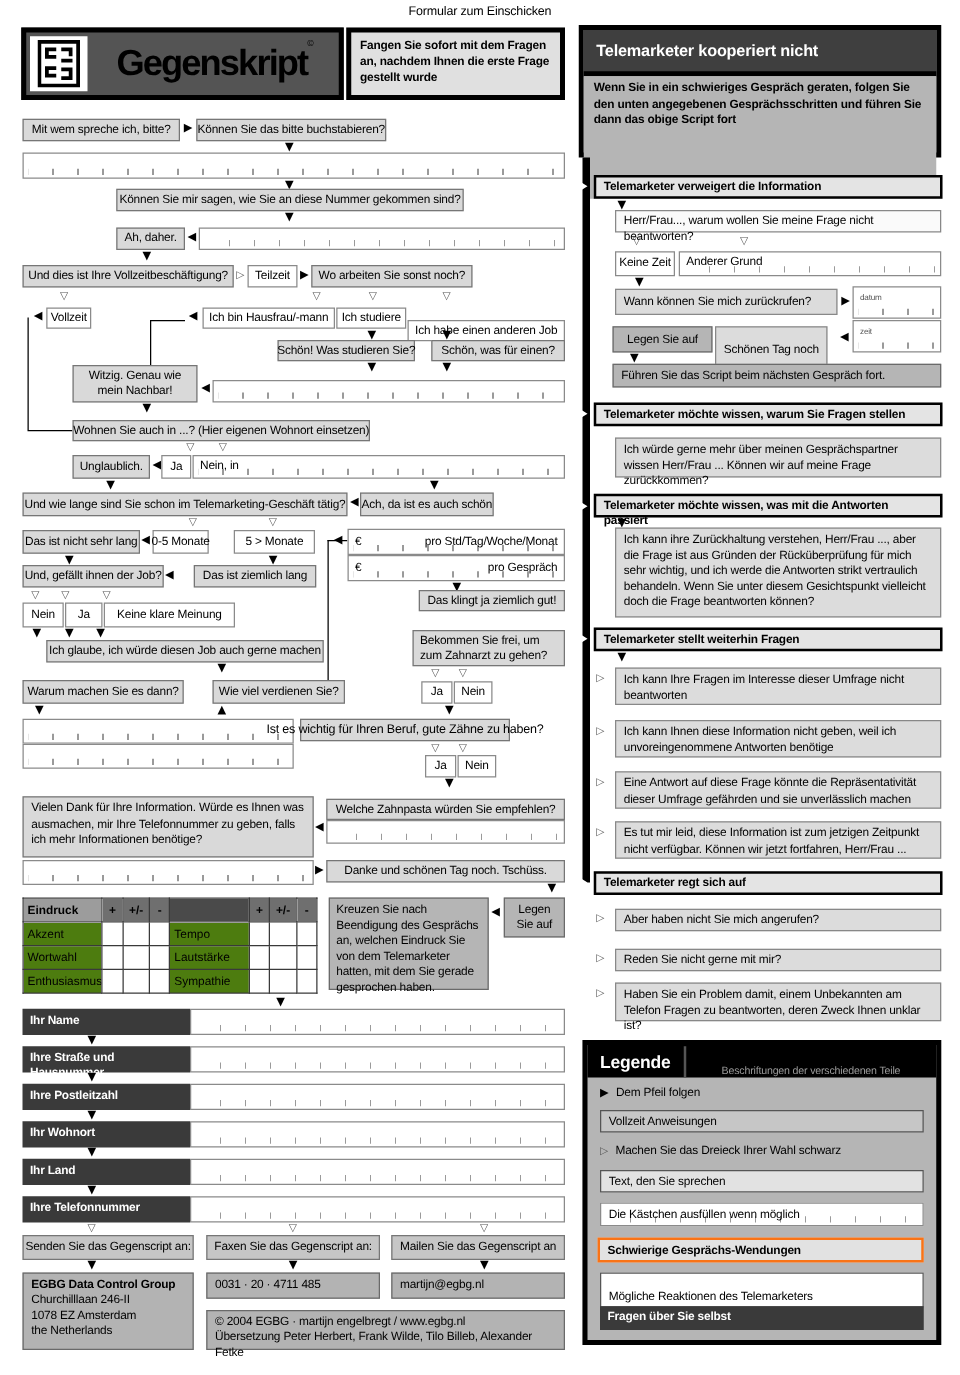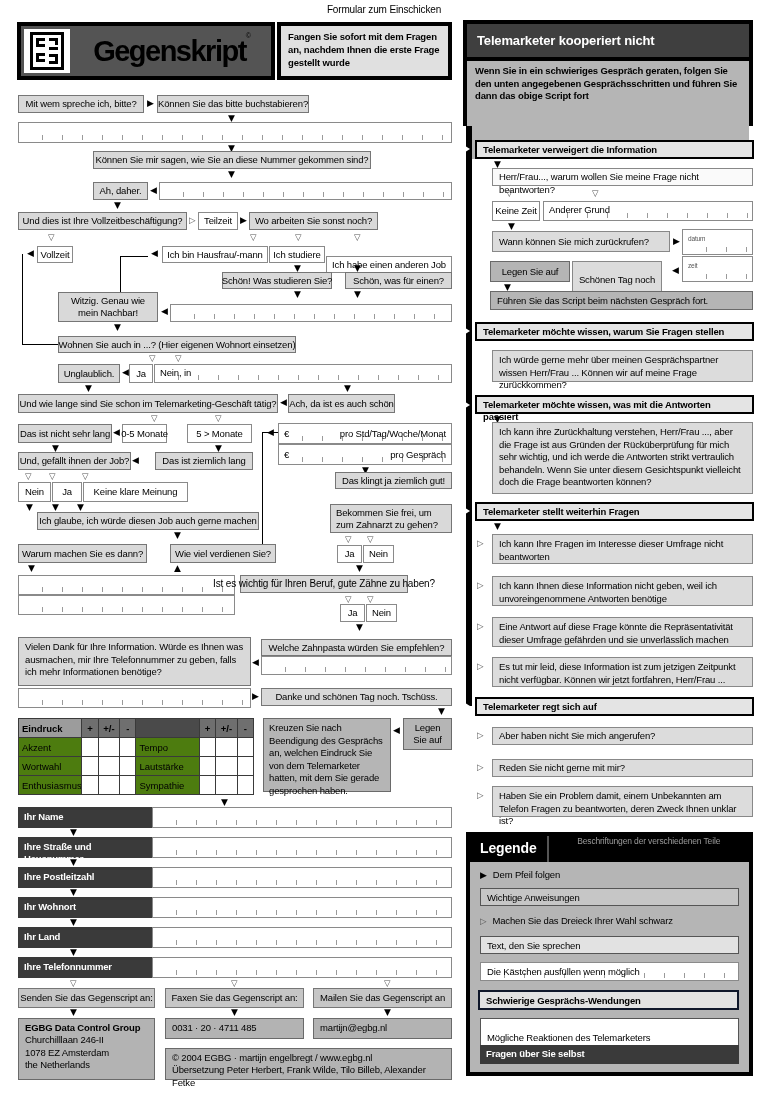--- a/index.html
+++ b/index.html
@@ -334,31 +334,31 @@
 
 <div class="b hd" style="left:475px;top:697px;width:279px;height:19px">Telemarketer regt sich auf</div>
 <span class="op" style="left:477px;top:731px">▷</span>
 <div class="b it" style="left:492px;top:727px;width:261px;height:18px;padding:2px 6px">Aber haben nicht Sie mich angerufen?</div>
 <span class="op" style="left:477px;top:763px">▷</span>
 <div class="b it" style="left:492px;top:759px;width:261px;height:18px;padding:2px 6px">Reden Sie nicht gerne mit mir?</div>
 <span class="op" style="left:477px;top:791px">▷</span>
 <div class="b it" style="left:492px;top:786px;width:261px;height:31px">Haben Sie ein Problem damit, einem Unbekannten am Telefon Fragen zu beantworten, deren Zweck Ihnen unklar ist?</div>
 
 <div class="b" style="left:466px;top:832px;width:287px;height:244px;border:4px solid #000;background:#b5b5b5">
-  <div style="background:#000;height:26px;display:flex;align-items:flex-start">
+  <div style="background:#000;height:26px;display:flex;align-items:flex-end">
     <div style="color:#fff;font-weight:bold;font-size:14px;padding:4px 10px;border-right:2px solid #555">Legende</div>
     <div style="flex:1;color:#9b9b9b;font-size:8.5px;display:flex;align-items:center;justify-content:center">Beschriftungen der verschiedenen Teile</div>
   </div>
 </div>
 <div class="b flex" style="left:480px;top:869px;width:259px;height:12px">
   <span class="ar" style="position:static;margin-right:6px">▶</span>
   <span>Dem Pfeil folgen</span>
 </div>
-<div class="b" style="left:480px;top:888px;width:259px;height:18px;background:#c6c6c6;border:1px solid #555;padding:3px 6px">Wichtige Anweisungen</div>
+<div class="b" style="left:480px;top:888px;width:259px;height:18px;background:#c6c6c6;border:1px solid #555;padding:3px 6px">Vollzeit Anweisungen</div>
 <div class="b flex" style="left:480px;top:915px;width:259px;height:12px">
   <span class="op" style="position:static;margin-right:6px">▷</span>
   <span>Machen Sie das Dreieck Ihrer Wahl schwarz</span>
 </div>
 <div class="b" style="left:480px;top:936px;width:259px;height:18px;background:#e2e2e2;border:1px solid #555;padding:3px 6px">Text, den Sie sprechen</div>
 <div class="b wh tick" style="left:480px;top:962px;width:259px;height:19px;padding:3px 6px">Die Kästchen ausfüllen wenn möglich</div>
-<div class="b" style="left:478px;top:990px;width:261px;height:20px;background:#e2e2e2;border:2px solid #0f172a;font-weight:bold;padding:3px 6px">Schwierige Gesprächs-Wendungen</div>
+<div class="b" style="left:478px;top:990px;width:261px;height:20px;background:#e2e2e2;border:2px solid #f97316;font-weight:bold;padding:3px 6px">Schwierige Gesprächs-Wendungen</div>
 <div class="b" style="left:480px;top:1018px;width:259px;height:19px;background:#fff;border:1px solid #555;padding:13px 6px">Mögliche Reaktionen des Telemarketers</div>
 <div class="b" style="left:480px;top:1045px;width:259px;height:19px;background:#3a3a3a;color:#fff;font-weight:bold;padding:3px 6px">Fragen über Sie selbst</div>
 
 </body></html>

